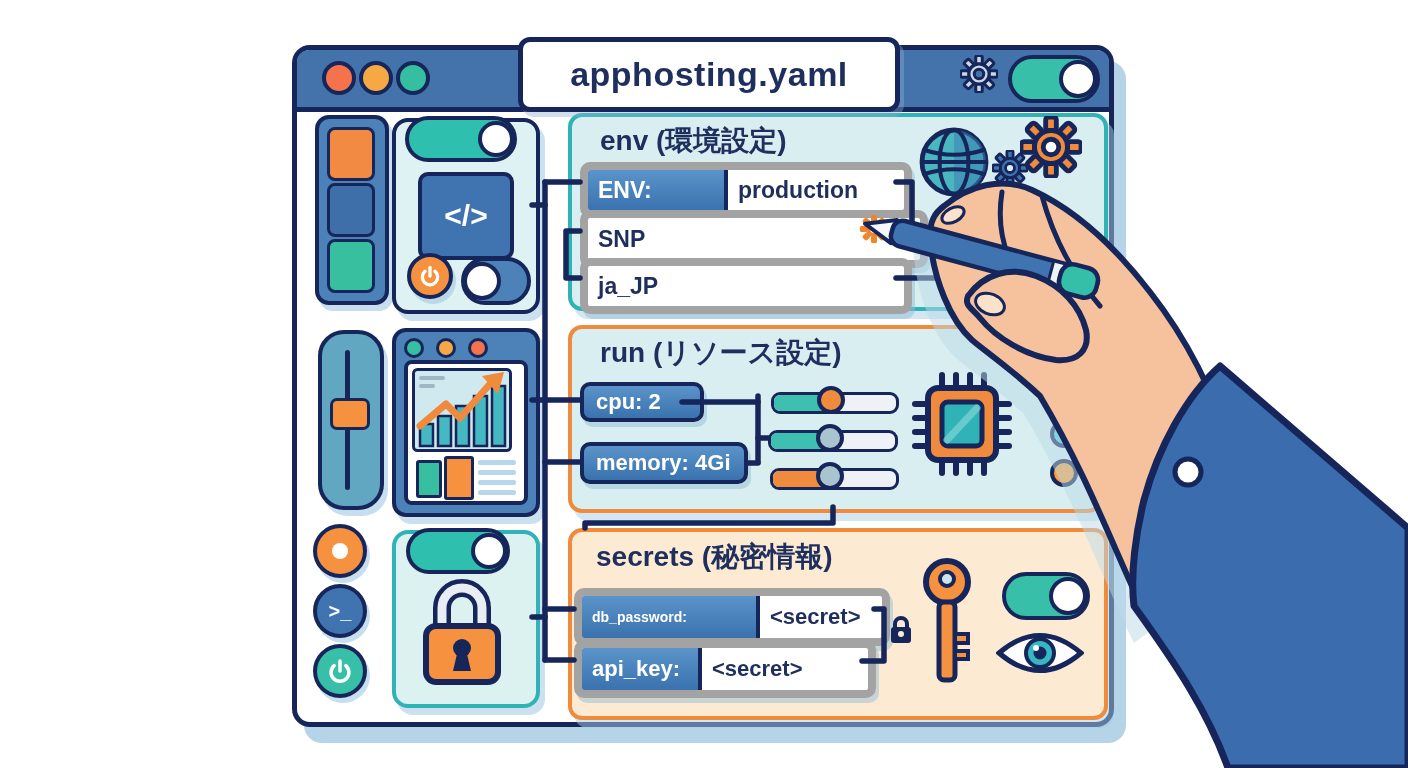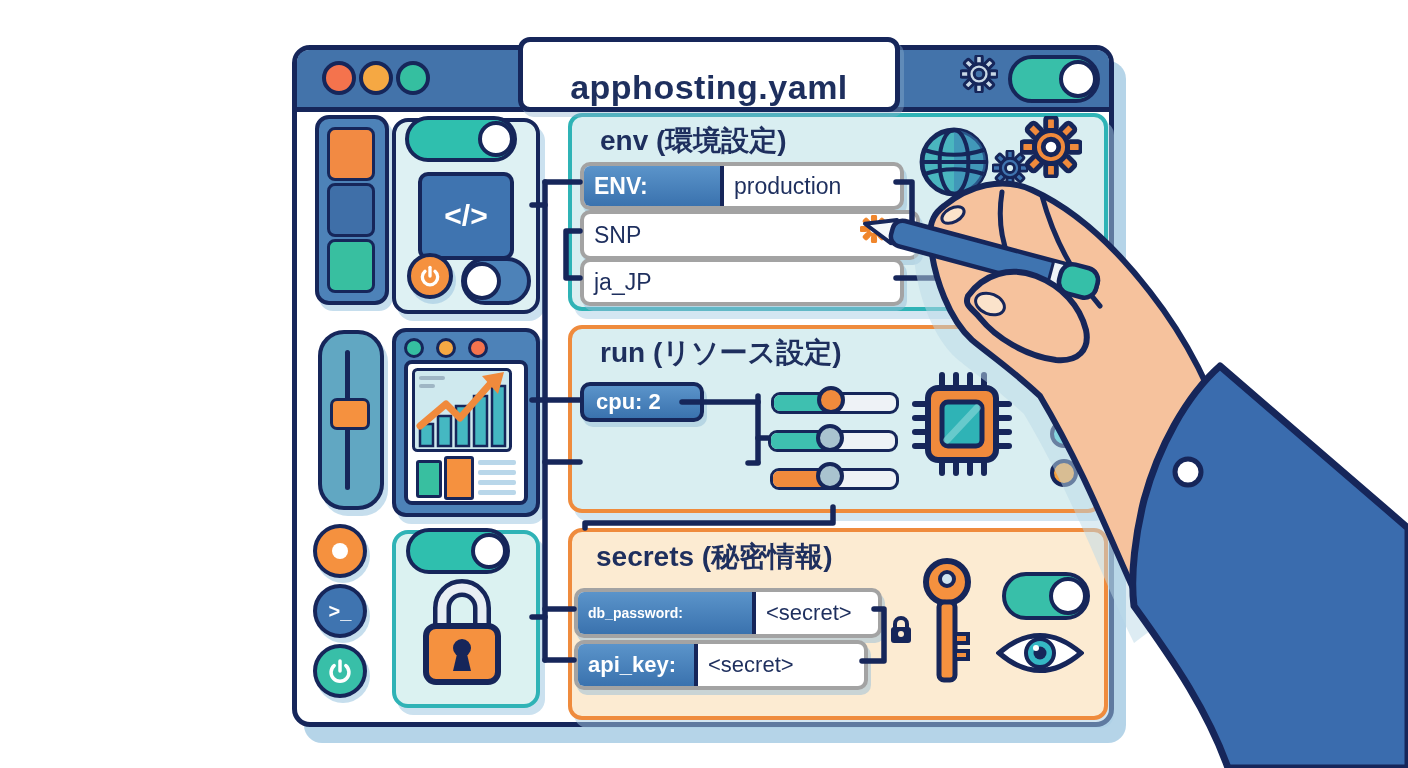--- a/index.html
+++ b/index.html
@@ -7,34 +7,34 @@
        font-family:"Liberation Sans","DejaVu Sans",sans-serif;}
   #stage{position:relative;width:1408px;height:768px;background:#fff;}
   .abs{position:absolute;}
   #window{left:292px;top:45px;width:812px;height:672px;background:#fff;
           border:5px solid #16265a;border-radius:18px;
           box-shadow:12px 16px 0 rgba(168,205,228,.85);}
   #titlebar{left:0;top:0;right:0;height:57px;background:#4373aa;
             border-bottom:5px solid #16265a;border-radius:12px 12px 0 0;}
   .dot{width:26px;height:26px;border-radius:50%;border:4px solid #16265a;}
   #tab{left:518px;top:37px;width:372px;height:65px;background:#fff;
-       border:5px solid #16265a;border-radius:12px;display:flex;align-items:flex-end;
+       border:5px solid #16265a;border-radius:12px;display:flex;align-items:center;
        justify-content:center;font-size:34px;font-weight:800;color:#1e2f5e;
        letter-spacing:.5px;z-index:30;box-shadow:4px 5px 0 rgba(140,175,205,.4);}
   .tgl{border:4px solid #16265a;border-radius:999px;background:#2fbfae;}
   .knob{position:absolute;background:#fff;border:4px solid #16265a;border-radius:50%;}
   .panel{border-radius:14px;box-shadow:6px 8px 0 rgba(167,205,229,.5);}
   .hdr{font-weight:800;color:#1e2f5e;font-size:28px;white-space:nowrap;}
-  .row{display:flex;border:4px solid #a3a3a3;border-radius:10px;background:#fff;
+  .row{display:flex;border:8px solid #a3a3a3;border-radius:10px;background:#fff;
        overflow:hidden;box-shadow:3px 5px 0 rgba(150,190,215,.5);justify-content:flex-end;}
   .row .lab{background:linear-gradient(180deg,#5b94ca,#3a72ae);color:#fff;font-weight:700;
             display:flex;align-items:center;padding:0 10px;border-right:4px solid #16265a;
             font-size:23px;box-sizing:border-box;flex:none;}
   .row .val{flex:1;display:flex;align-items:center;padding:0 10px;color:#1e2f5e;
-            font-weight:400;font-size:23px;}
+            font-weight:700;font-size:23px;}
   .pill{background:linear-gradient(180deg,#5b94ca,#3a72ae);border:4px solid #16265a;
         border-radius:10px;color:#fff;font-weight:700;display:flex;align-items:center;
         padding:0 12px;font-size:22px;box-shadow:3px 5px 0 rgba(150,190,215,.5);
         box-sizing:border-box;}
   .circle-btn{border-radius:50%;border:4px solid #16265a;display:flex;align-items:center;
         justify-content:center;box-shadow:3px 5px 0 rgba(160,200,225,.6);box-sizing:border-box;}
   .track{border:3px solid #16265a;border-radius:9px;background:#eef2f6;overflow:hidden;}
   .fillseg{position:absolute;left:0;top:0;bottom:0;}
   .sknob{position:absolute;border:4px solid #16265a;border-radius:50%;width:20px;height:20px;
          box-sizing:content-box;}
@@ -221,20 +221,21 @@
     <circle cx="32" cy="32" r="9" fill="#fff"></circle>
   </svg>
   <div class="abs row" style="left:580px;top:258px;width:316px;height:40px">
     <div class="val">ja_JP</div>
   </div>
 
   <div class="abs panel" style="left:568px;top:325px;width:526px;height:180px;background:#d9eef1;border:4px solid #ef8b3d"></div>
   <div class="abs hdr" style="left:600px;top:334px">run (リソース設定)</div>
 
   <div class="abs pill" style="left:580px;top:382px;width:124px;height:40px">cpu: 2</div>
+  <div class="abs pill" style="left:580px;top:442px;width:168px;height:42px">memory: 4Gi</div>
 
   <div class="abs track" style="left:771px;top:392px;width:122px;height:16px">
     <span class="fillseg" style="width:48%;background:#3ec0b0"></span>
   </div>
   <div class="abs sknob" style="left:817px;top:386px;background:#f08a3c"></div>
   <div class="abs track" style="left:768px;top:430px;width:124px;height:16px">
     <span class="fillseg" style="width:50%;background:#3ec0b0"></span>
   </div>
   <div class="abs sknob" style="left:816px;top:424px;background:#a9c3cf"></div>
   <div class="abs track" style="left:770px;top:468px;width:123px;height:16px">

